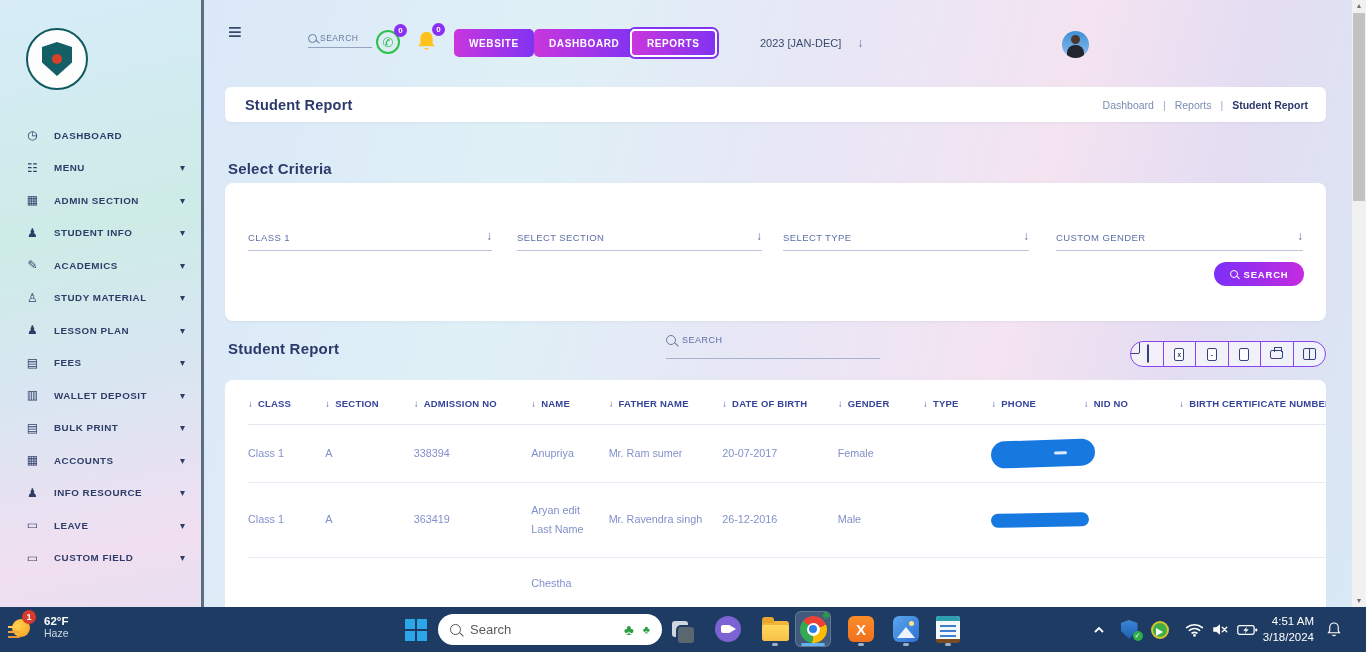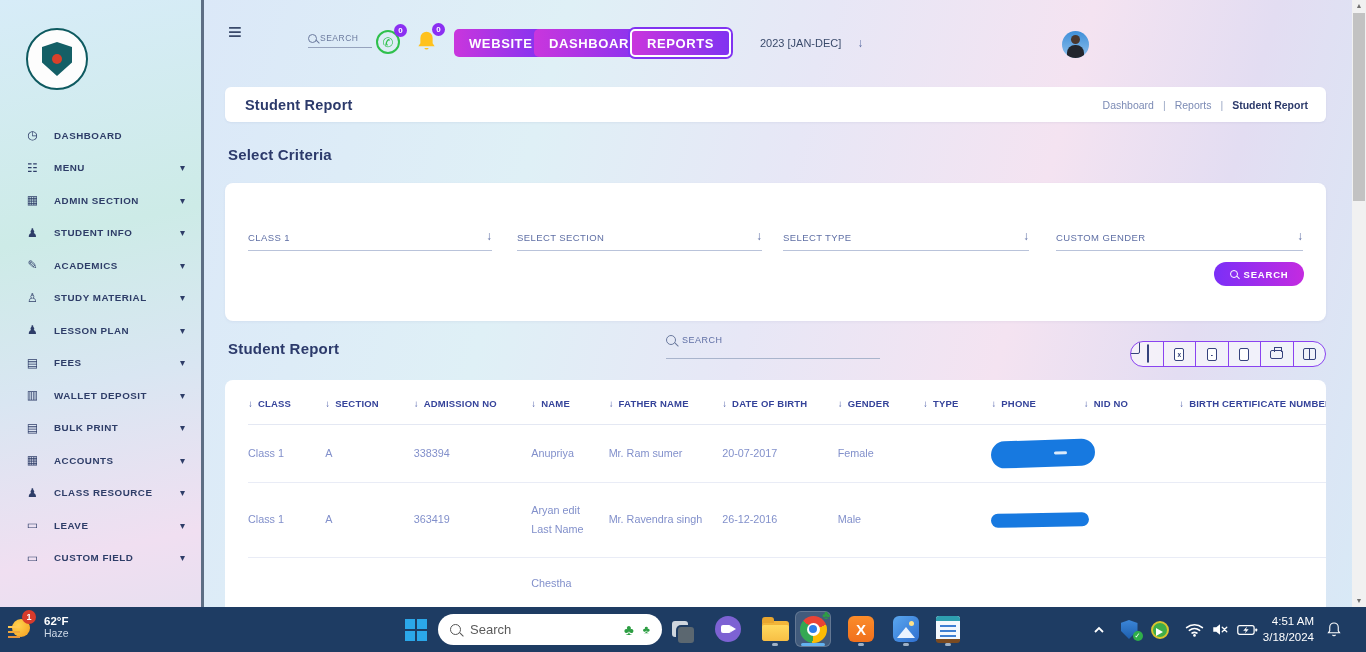--- a/index.html
+++ b/index.html
@@ -36,41 +36,41 @@
   .top-search input::placeholder { color:#6b7a9e; }
 
   .icon-badge { position:absolute; top:-6px; right:-7px; width:13px; height:13px; border-radius:50%;
     background:#8b2ff2; color:#fff; font-size:8px; font-weight:bold; display:flex; align-items:center; justify-content:center; }
   .whatsapp { position:absolute; left:172px; top:30px; width:24px; height:24px; cursor:pointer; }
   .wa-ring { width:24px; height:24px; border-radius:50%; border:2px solid #2fc04c; display:flex; align-items:center; justify-content:center; }
   .wa-ring::after { content:"✆"; color:#2fc04c; font-size:13px; }
   .bellwrap { position:absolute; left:212px; top:29px; width:22px; height:24px; cursor:pointer; }
 
   .nav-btn { position:absolute; top:29px; height:28px; border:none; border-radius:5px; color:#fff;
-    font-size:13px; font-weight:bold; letter-spacing:.6px; padding:0 15px; cursor:pointer;
+    font-size:10px; font-weight:bold; letter-spacing:.6px; padding:0 15px; cursor:pointer;
     background:linear-gradient(90deg,#c936dd,#8133f1); font-family:inherit; }
   .btn-website { left:250px; }
   .btn-dashboard { left:330px; }
   .btn-reports { left:426px; border:2px solid #fff; box-shadow:0 0 0 2px #8133f1; }
   .session { position:absolute; left:516px; top:36px; font-size:11px; color:#3a4a6b; display:flex; gap:16px; align-items:center; cursor:pointer;padding-left:40px; }
   .darr { color:#5f6fa5; font-size:12px; }
   .avatar { position:absolute; left:858px; top:31px; width:27px; height:27px; border-radius:50%;
     background:linear-gradient(#3e8ed8,#8fc0ec); overflow:hidden; cursor:pointer; }
   .avatar::before { content:""; position:absolute; left:9px; top:4px; width:9px; height:9px; border-radius:50%; background:#4a372e; }
   .avatar::after { content:""; position:absolute; left:5px; top:14px; width:17px; height:13px; border-radius:8px 8px 0 0; background:#23262e; }
 
   .titlebar { position:absolute; left:21px; top:87px; width:1101px; height:35px; background:#fff; border-radius:6px;
     display:flex; align-items:center; justify-content:space-between; padding:0 18px 0 20px; box-shadow:0 1px 2px rgba(80,90,140,.08); }
   .page-title { font-size:14.5px; font-weight:bold; color:#2c3a6b; letter-spacing:.2px; }
   .breadcrumb { display:flex; align-items:center; gap:9px; font-size:10.5px; color:#7c8bb5; }
   .breadcrumb .cur { color:#2c3a6b; font-weight:bold; }
   .bc-sep { color:#9aa7c5; }
 
   .sec-heading { position:absolute; font-size:15px; font-weight:bold; color:#2c3a6b; letter-spacing:.2px; }
-  .crit-heading { left:24px; top:146px; }
+  .crit-heading { left:24px; top:160px; }
   .crit-card { position:absolute; left:21px; top:183px; width:1101px; height:138px; background:#fff; border-radius:8px;
     box-shadow:0 1px 3px rgba(80,90,140,.07); }
   .field { position:absolute; top:46px; border-bottom:1px solid #b9c3da; padding-bottom:7px;
     display:flex; justify-content:space-between; align-items:flex-end; cursor:pointer; }
   .field-label { font-size:9.5px; color:#5f6fa5; letter-spacing:.4px; }
   .f1 { left:23px;  width:244px; }
   .f2 { left:292px; width:245px; }
   .f3 { left:558px; width:246px; }
   .f4 { left:831px; width:247px; }
   .search-btn { position:absolute; right:22px; top:79px; width:90px; height:24px; border:none; border-radius:12px;
@@ -246,21 +246,21 @@
           <span class="slabel">BULK PRINT</span>
           <span class="chev">▾</span>
         </div>
       <div class="side-item">
           <span class="sicon">▦</span>
           <span class="slabel">ACCOUNTS</span>
           <span class="chev">▾</span>
         </div>
       <div class="side-item">
           <span class="sicon">♟</span>
-          <span class="slabel">CLASS RESOURCE</span>
+          <span class="slabel">INFO RESOURCE</span>
           <span class="chev">▾</span>
         </div>
       <div class="side-item">
           <span class="sicon">▭</span>
           <span class="slabel">LEAVE</span>
           <span class="chev">▾</span>
         </div>
       <div class="side-item">
           <span class="sicon">▭</span>
           <span class="slabel">CUSTOM FIELD</span>

